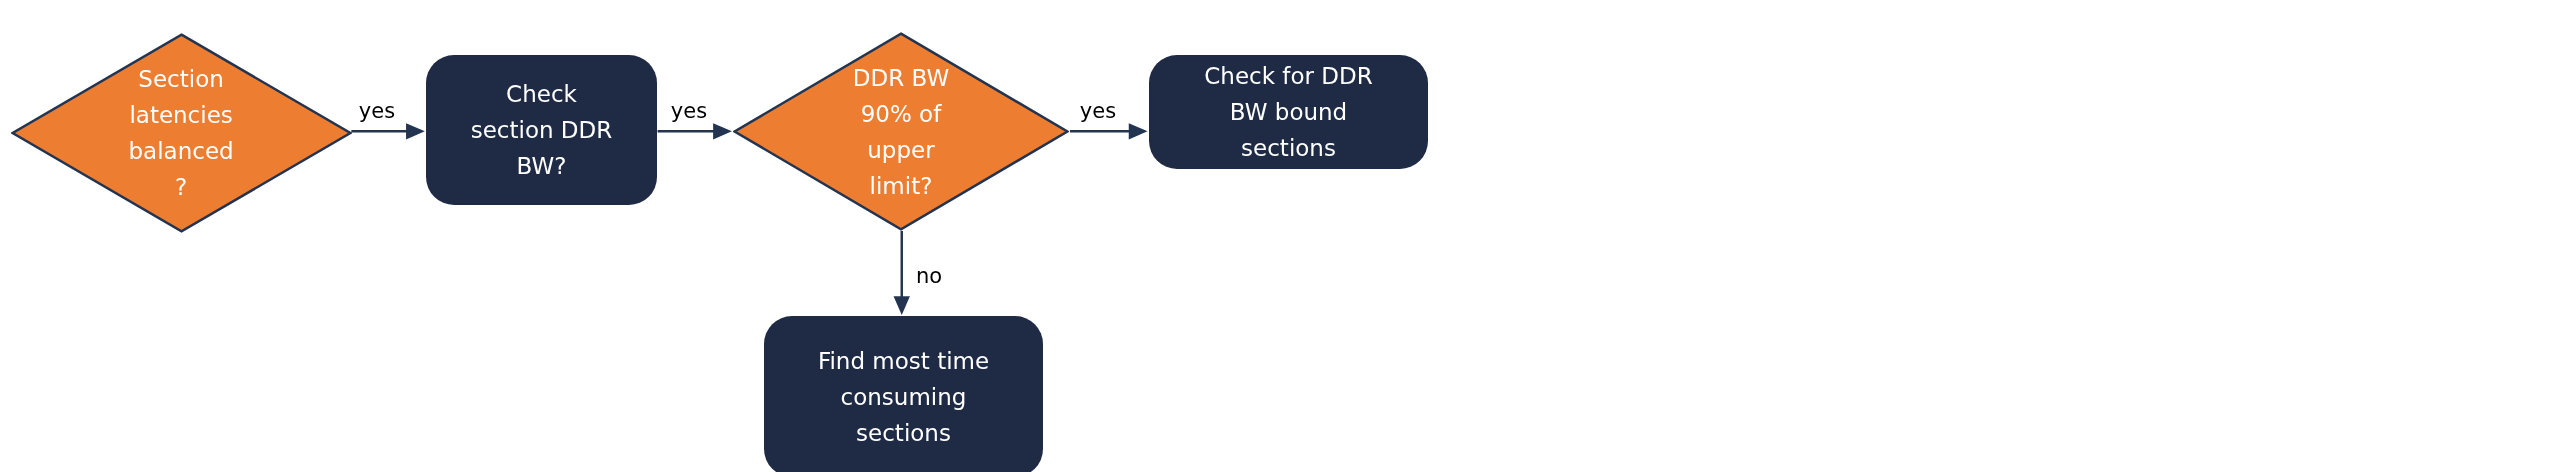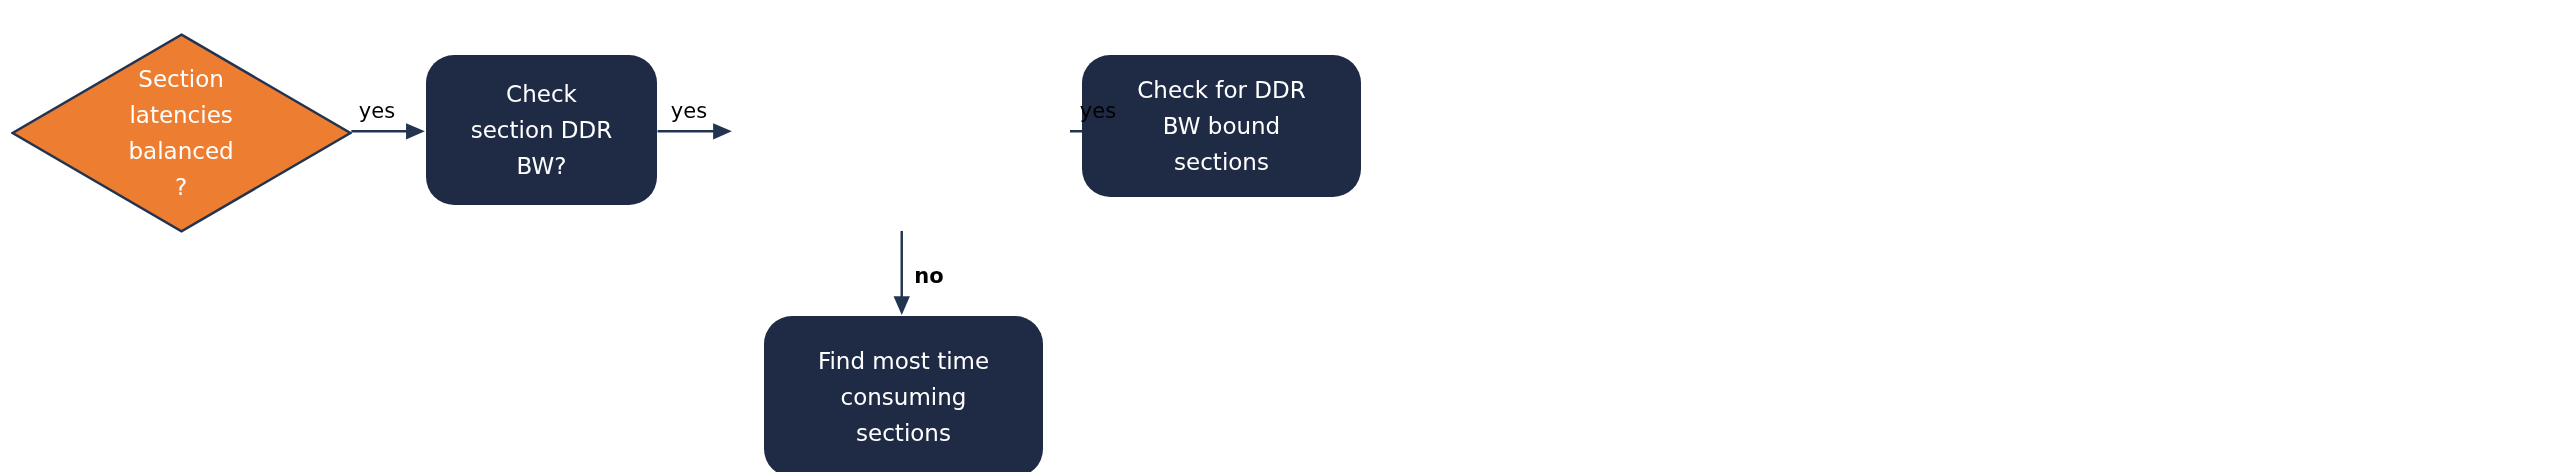--- a/index.html
+++ b/index.html
@@ -102,32 +102,41 @@
 balanced
 ?</div>
   </div>
 
   <div class="node process" style="left:426px; top:47px; width:231px; height:150px;">
     <div class="node-label">Check
 section DDR
 BW?</div>
   </div>
 
+  <div class="node" style="left:733px; top:24px; width:336px; height:199px;">
+    <svg class="shape-svg" viewBox="0 0 412 244" preserveAspectRatio="none" xmlns="http://www.w3.org/2000/svg">
+      <polygon class="diamond-poly" points="206,2 410,122 206,242 2,122"></polygon>
+    </svg>
+    <div class="node-label">DDR BW
+90% of
+upper
+limit?</div>
+  </div>
 
-  <div class="node process" style="left:1082px; top:47px; width:279px; height:142px;">
+  <div class="node process" style="left:1149px; top:47px; width:279px; height:114px;">
     <div class="node-label">Check for DDR
 BW bound
 sections</div>
   </div>
 
   <div class="node process" style="left:764px; top:308px; width:279px; height:161px;">
     <div class="node-label">Find most time
 consuming
 sections</div>
   </div>
 
   <span class="edge-label" style="left:377px; top:103px;">yes</span>
   <span class="edge-label" style="left:689px; top:103px;">yes</span>
   <span class="edge-label" style="left:1098px; top:103px;">yes</span>
-  <span class="edge-label" style="left:929px; top:268px;font-weight:bold;">no</span>
+  <span class="edge-label" style="left:929px; top:268px;">no</span>
 
 </div>
 
 
 </body></html>

